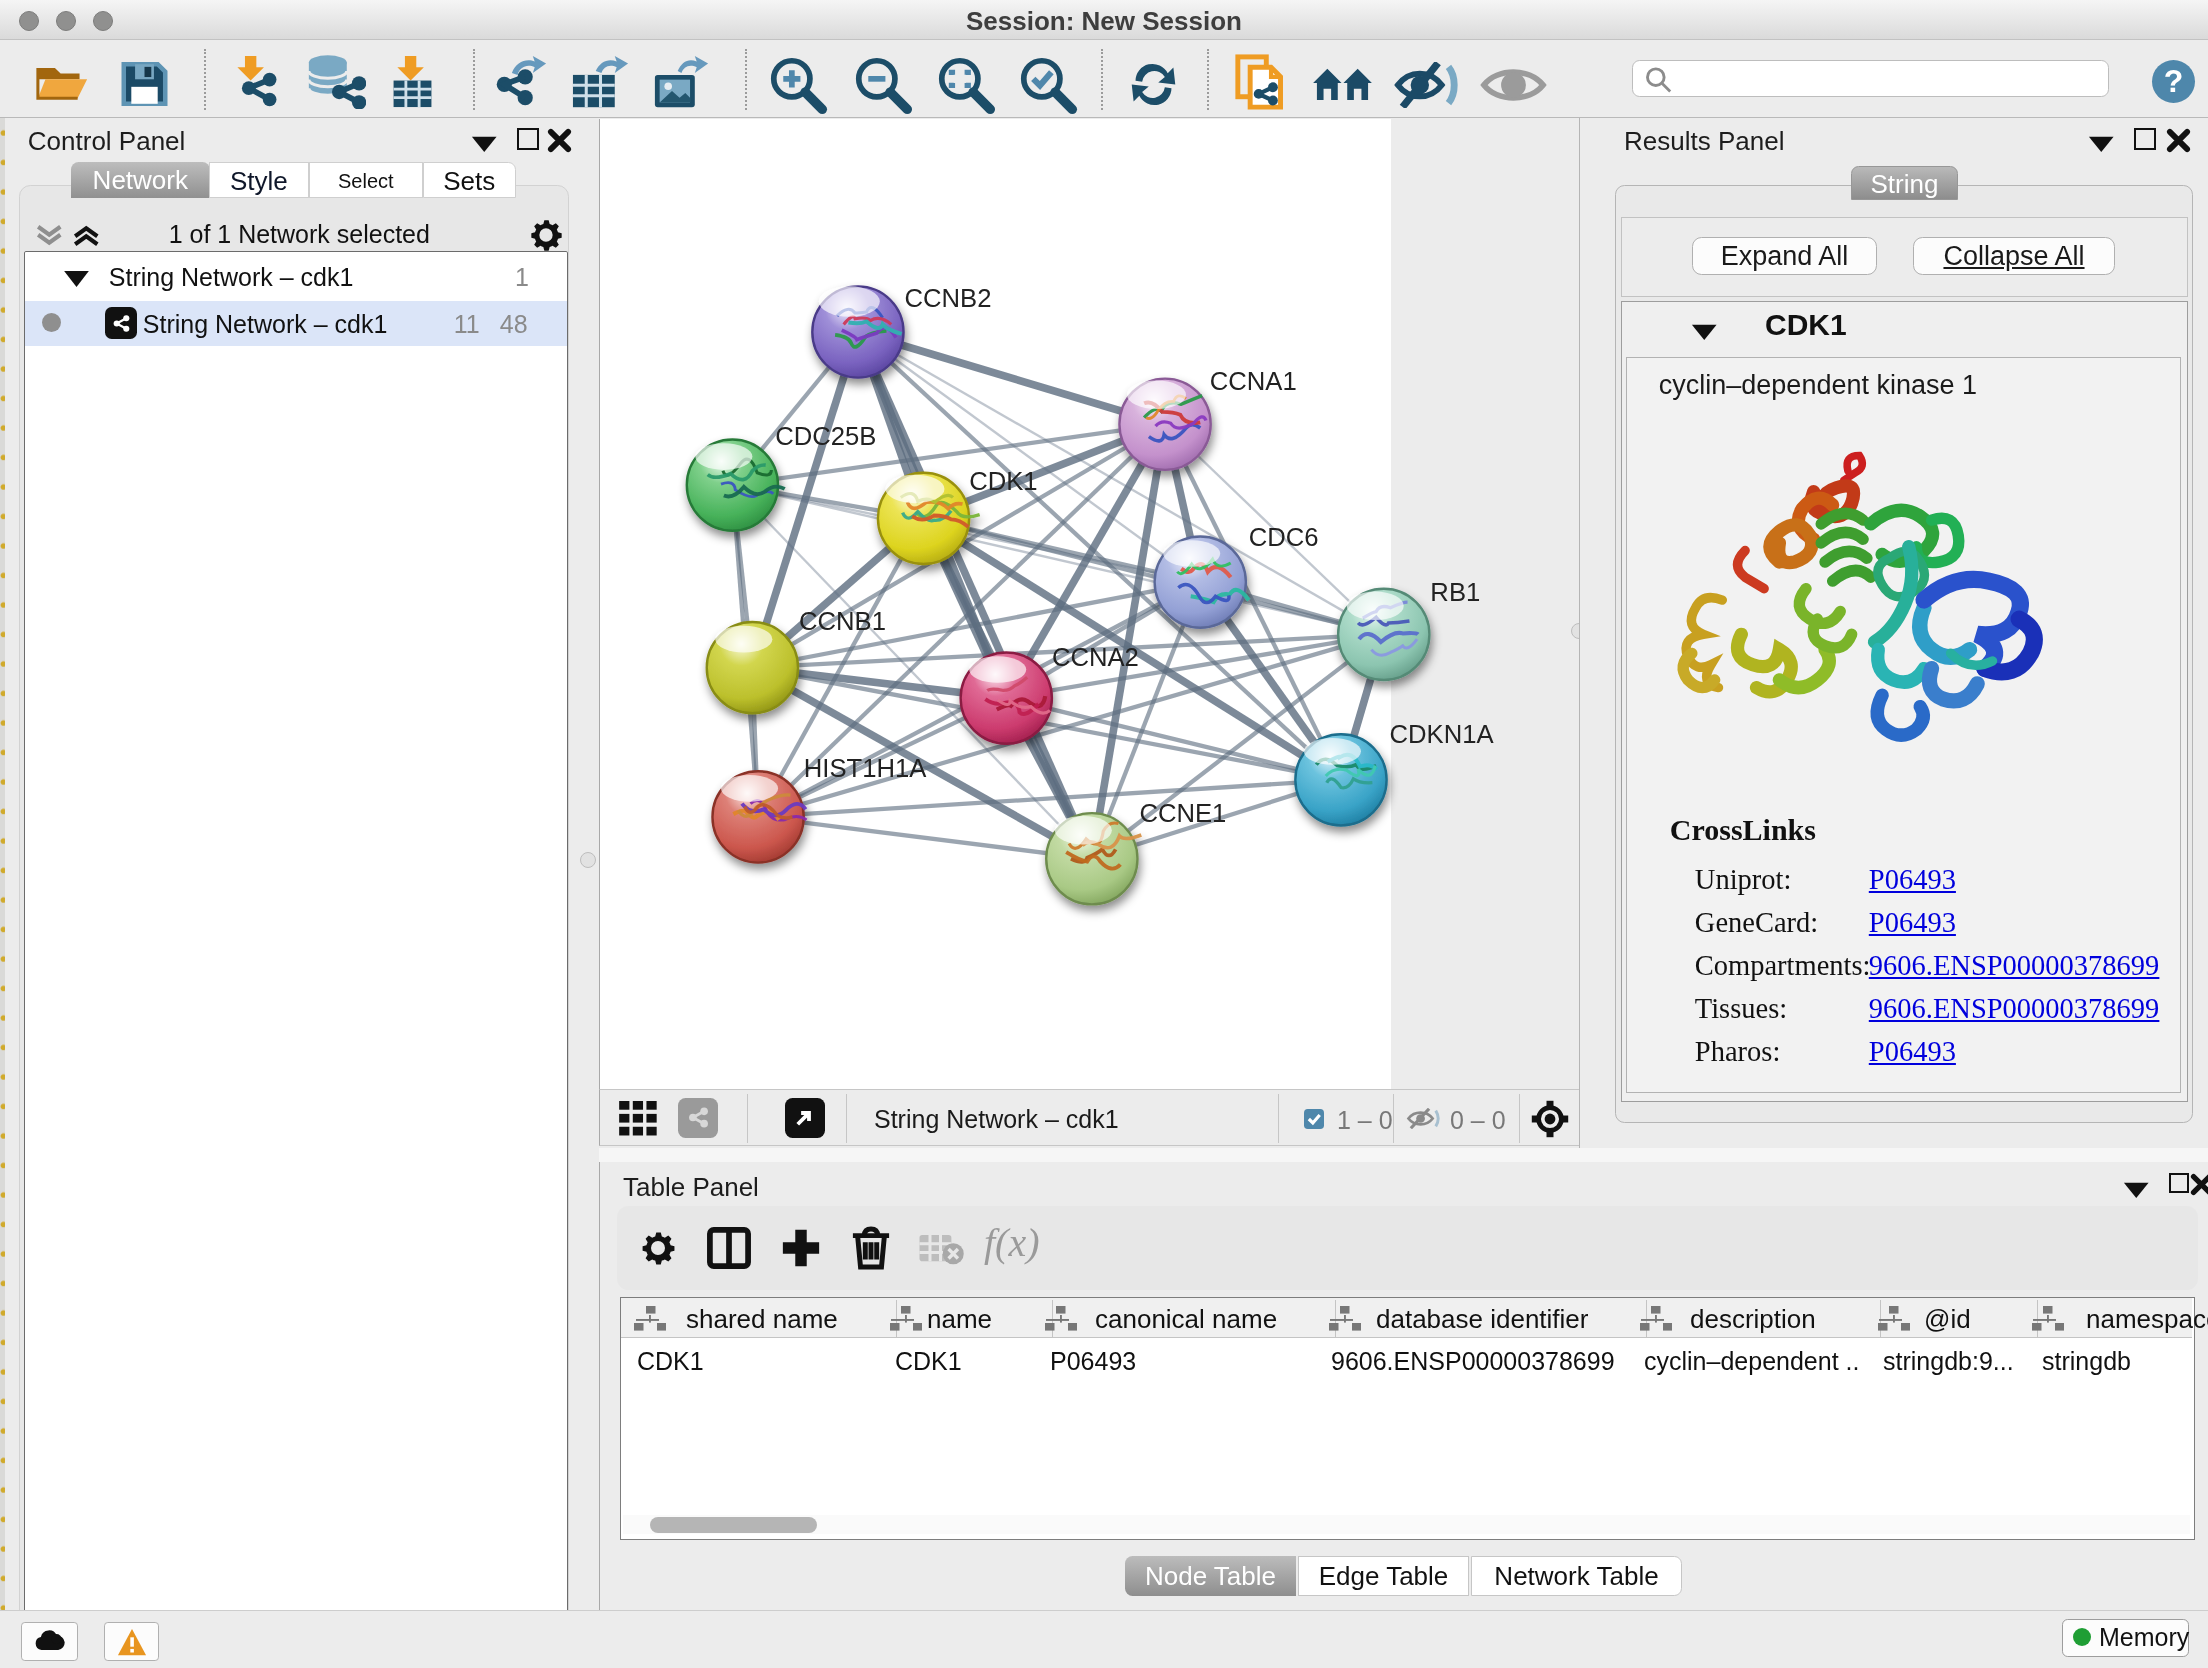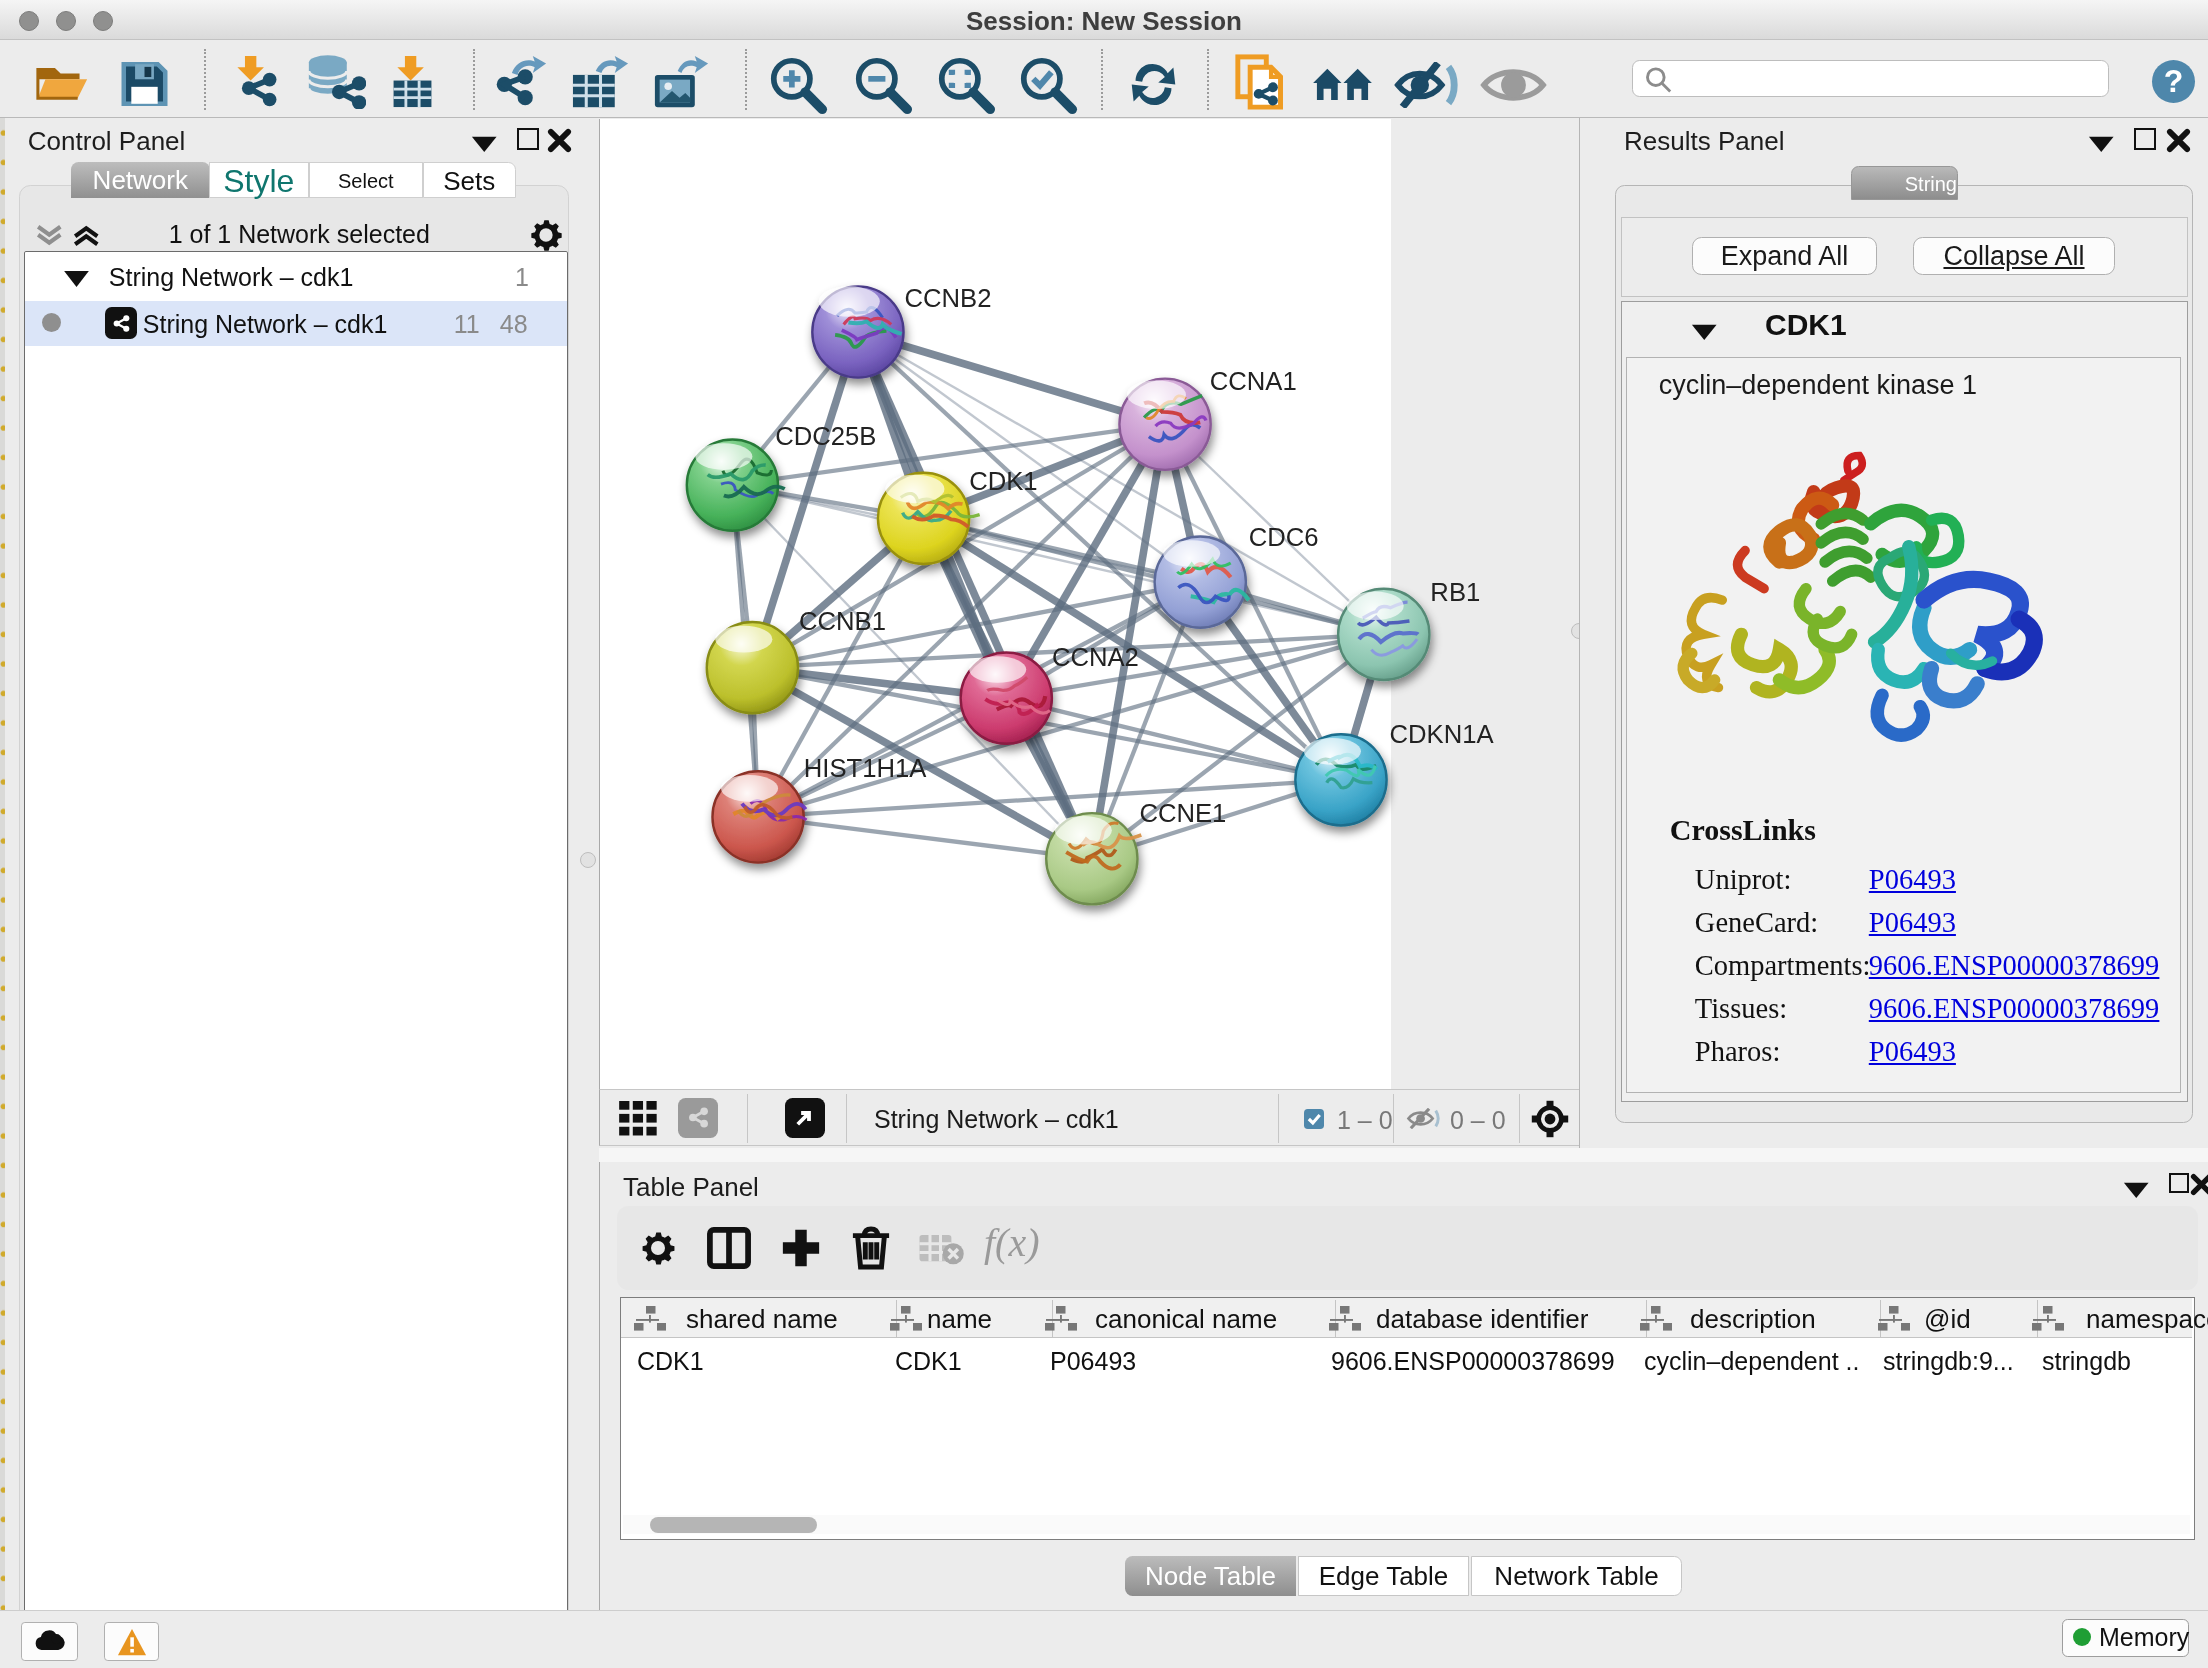--- a/index.html
+++ b/index.html
@@ -184,21 +184,21 @@
   <div class="phdr" style="position:absolute;left:23px;top:7.6px;">Control Panel</div>
   <svg class="abs" style="left:465px;top:15px" width="28.5" height="21" viewBox="0 0 15 11">
       <path d="M1 2 L14 2 L7.5 10 Z" fill="#111"></path>
     </svg>
   <div class="abs" style="left:512px;top:9.5px;width:22px;height:22px;border:2.9px solid #111;"></div>
   <svg class="abs" style="left:542px;top:9.5px" width="25" height="25" viewBox="0 0 13 13">
       <path d="M2 2 L11 11 M11 2 L2 11" stroke="#111" stroke-width="3" stroke-linecap="round"></path>
     </svg>
   <div class="abs" style="left:14.3px;top:67px;width:550px;height:1476px;background:#e7e7e7;border:1px solid #d2d2d2;border-radius:11.4px;"></div>
   <div class="abs" style="left:66px;top:44px;width:139px;height:36px;border-radius:7.6px 7.6px 0 0;background:linear-gradient(#bdbdbd,#909090);color:#fff;font-size:26px;text-align:center;line-height:36px;">Network</div>
-  <div class="abs" style="left:204px;top:44px;width:100px;height:36px;background:#fff;border:1px solid #cfcfcf;font-size:32px;color:#0f766e;text-align:center;line-height:36px;">Style</div>
+  <div class="abs" style="left:204px;top:44px;width:100px;height:36px;background:#fff;border:1px solid #cfcfcf;font-size:26px;color:#0f172a;text-align:center;line-height:36px;">Style</div>
   <div class="abs" style="left:304px;top:44px;width:114px;height:36px;background:#fff;border:1px solid #cfcfcf;font-size:20px;color:#111;text-align:center;line-height:36px;">Select</div>
   <div class="abs" style="left:418px;top:44px;width:93px;height:36px;background:#fff;border:1px solid #cfcfcf;border-radius:0 7.6px 0 0;font-size:26px;color:#111;text-align:center;line-height:36px;">Sets</div>
   <svg class="abs" style="left:30px;top:105px" width="28.5" height="25" viewBox="0 0 18 15">
       <g fill="none" stroke="#8f8f8f" stroke-width="2.6">
         <path d="M2 2 L9 7 L16 2"></path>
         <path d="M2 7 L9 12 L16 7"></path>
       </g>
     </svg>
   <svg class="abs" style="left:67px;top:105px" width="28.5" height="25" viewBox="0 0 18 15">
       <g fill="none" stroke="#111" stroke-width="2.6">
@@ -548,21 +548,21 @@
 <div id="panelR">
  <div class="phdr" style="position:absolute;left:44px;top:7.6px;">Results Panel</div>
  <svg class="abs" style="left:507px;top:15px" width="28.5" height="21" viewBox="0 0 15 11">
       <path d="M1 2 L14 2 L7.5 10 Z" fill="#111"></path>
     </svg>
  <div class="abs" style="left:554px;top:9.5px;width:22px;height:22px;border:2.9px solid #111;"></div>
  <svg class="abs" style="left:586px;top:9.5px" width="25" height="25" viewBox="0 0 13 13">
       <path d="M2 2 L11 11 M11 2 L2 11" stroke="#111" stroke-width="3" stroke-linecap="round"></path>
     </svg>
  <div class="abs" style="left:35px;top:67px;width:578px;height:938px;background:#e9e9e9;border:1.9px solid #b5b5b5;border-radius:9.5px;"></div>
- <div class="abs" style="left:271px;top:48px;width:107px;height:34px;border-radius:7.6px 7.6px 0 0;background:linear-gradient(#b9b9b9,#8d8d8d);border:1px solid #979797;color:#fff;font-size:20px;text-align:right;line-height:34px;">String</div>
+ <div class="abs" style="left:271px;top:48px;width:107px;height:34px;border-radius:7.6px 7.6px 0 0;background:linear-gradient(#b9b9b9,#8d8d8d);border:1px solid #979797;color:#fff;font-size:26px;text-align:center;line-height:34px;">String</div>
  <div class="abs" style="left:41px;top:99px;width:567px;height:80px;background:#ececec;border:1.9px solid #c2c2c2;">
    <div class="wbtn" style="left:70px;top:19px;width:185px;height:38px;border-radius:9.5px;font-size:27px;color:#1a1a1a;text-align:center;line-height:36px;">Expand All</div>
    <div class="wbtn" style="left:291px;top:19px;width:202px;height:38px;border-radius:9.5px;font-size:27px;color:#1a1a1a;text-align:center;line-height:36px;text-decoration:underline;">Collapse All</div>
  </div>
  <div class="abs" style="left:41px;top:183px;width:567px;height:801px;background:#efefef;border:1.9px solid #9d9d9d;">
    <svg class="abs" style="left:68px;top:19px" width="28.5" height="21" viewBox="0 0 15 11">
         <path d="M1 2 L14 2 L7.5 10 Z" fill="#111"></path>
       </svg>
    <div class="abs" style="left:143px;top:5.7px;font-size:30px;font-weight:700;color:#111;">CDK1</div>
    <div class="abs" style="left:3.8px;top:55px;width:555px;height:736px;background:#f2f2f2;border:1.9px solid #b2b2b2;">

